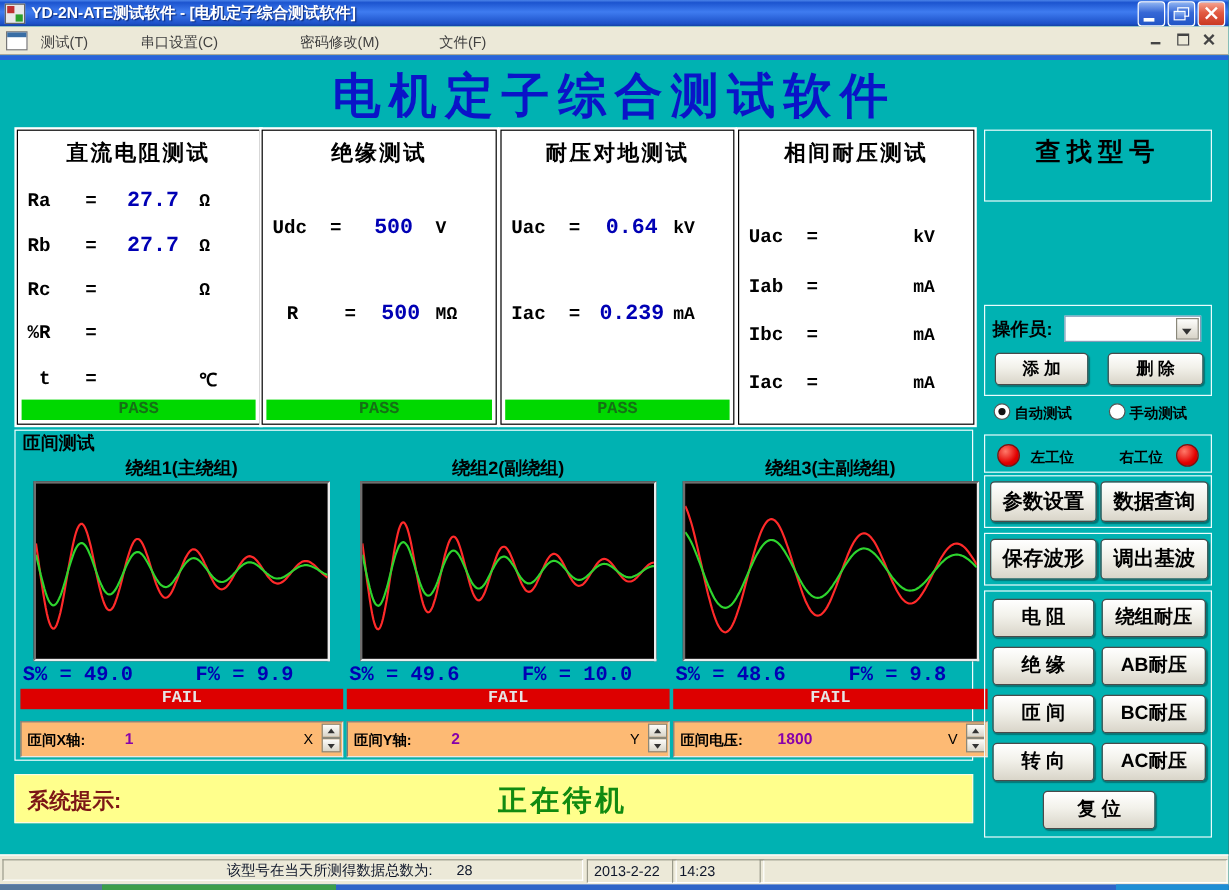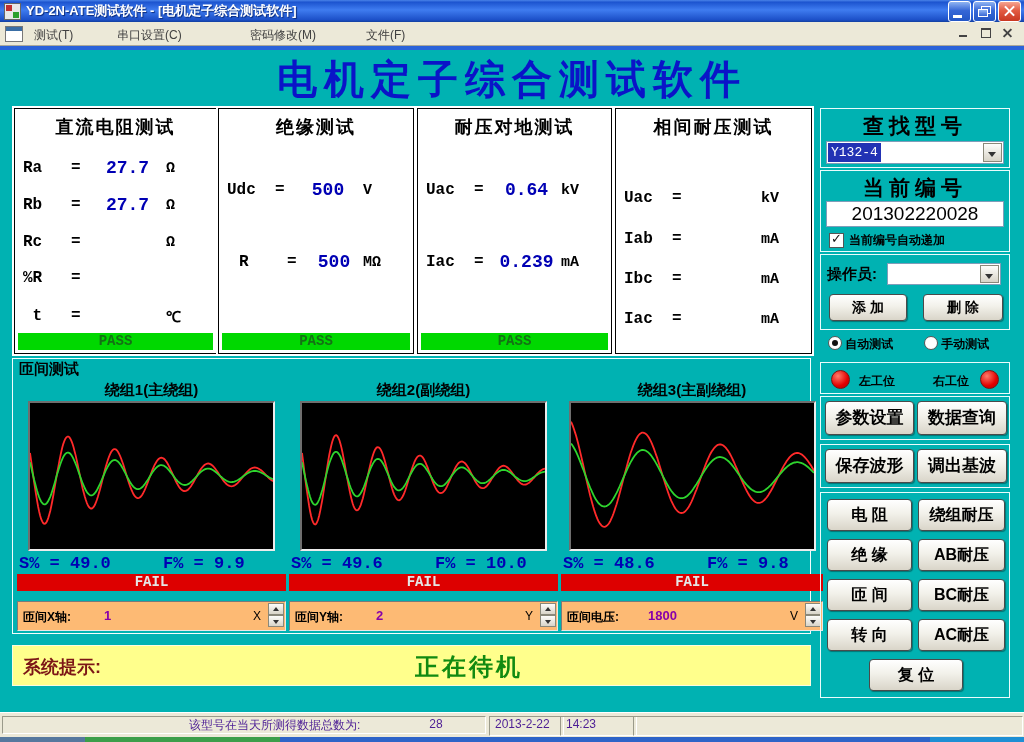--- a/index.html
+++ b/index.html
@@ -102,21 +102,21 @@
   .led{position:absolute;top:7px;width:17px;height:17px;border-radius:50%;
     background:radial-gradient(circle at 35% 30%,#ff7a6a,#e20000 60%,#b40000);border:1px solid #7a1010;}
   .st-label{position:absolute;top:10px;font-size:12px;font-weight:bold;color:#000;}
 
   
   .prompt{position:absolute;left:12px;top:645px;width:797px;height:39px;background:#ffff8c;border:1px solid #fbfbe0;}
   .pr-label{position:absolute;left:10px;top:9px;font-size:18px;font-weight:bold;color:#7c1616;}
   .pr-msg{position:absolute;left:456px;top:5px;transform:translateX(-50%);font-size:24px;font-weight:bold;color:#118a11;letter-spacing:3px;}
   .statusbar{position:absolute;left:0;right:0;top:712px;height:25px;background:#ece9d8;border-top:1px solid #fff;}
   .sb-panel{position:absolute;top:3px;height:18px;border:1px solid;border-color:#9a9a8a #ffffff #ffffff #9a9a8a;
-    font-size:12px;color:#4c1d95;display:flex;align-items:flex-start;gap:34px;}
+    font-size:12px;color:#0f172a;display:flex;align-items:center;}
   .taskbar{position:absolute;left:0;right:0;top:737px;height:5px;background:#2e64c8;}
   .tk-seg{position:absolute;top:0;height:5px;}
 </style>
 </head>
 <body>
 
 <div class="app">
 
   <div class="titlebar">
     <div class="tb-icon"></div>
@@ -312,34 +312,22 @@
         <div class="spinner">
           <div class="spin-btn spin-up"></div>
           <div class="spin-btn spin-down"></div>
         </div>
       </div>
     </div>
   </div>
 
   <div class="sbox" style="top:108px;height:58px">
     <div class="sb-title">查找型号</div>
-    <div class="combo" style="left:5px;top:32px;width:176px">
-      <span class="sel">Y132-4</span>
-      <div class="dd-btn"></div>
-    </div>
-  </div>
-
-  <div class="sbox" style="top:170px;height:80px">
-    <div class="sb-title">当前编号</div>
-    <input class="sn-input" value="201302220028" style="">
-    <div class="cbrow">
-      <div class="checkbox checked"></div>
-      <span>当前编号自动递加</span>
-    </div>
-  </div>
+  </div>
+
 
   <div class="sbox" style="top:254px;height:74px">
     <span style="position:absolute;left:6px;top:10px;font-size:15px;font-weight:bold;color:#000">操作员:</span>
     <div class="combo" style="left:66px;top:8px;width:112px;height:20px">
       <span class="sel" style="background:transparent;color:#000"></span>
       <div class="dd-btn"></div>
     </div>
     <div class="xp-btn" style="left:8px;top:39px;width:76px;height:25px;font-size:14px;line-height:25px">添 加</div>
     <div class="xp-btn" style="left:102px;top:39px;width:78px;height:25px;font-size:14px;line-height:25px">删 除</div>
   </div>
@@ -379,21 +367,21 @@
   </div>
 
   <div class="prompt">
     <span class="pr-label">系统提示:</span>
     <span class="pr-msg">正在待机</span>
   </div>
 
   <div class="statusbar">
     <div class="sb-panel" style="left:2px;width:484px;padding-left:186px;box-sizing:border-box">
       <span>该型号在当天所测得数据总数为:</span>
-      <span style="margin-left:35px">28</span>
+      <span style="margin-left:20px">28</span>
     </div>
     <div class="sb-panel" style="left:489px;width:68px;padding-left:5px">2013-2-22</div>
     <div class="sb-panel" style="left:560px;width:70px;padding-left:5px">14:23</div>
     <div class="sb-panel" style="left:633px;width:388px"></div>
   </div>
 
   <div class="taskbar">
     <div class="tk-seg" style="left:0;width:85px;background:#56789e"></div>
     <div class="tk-seg" style="left:85px;width:195px;background:#3c9e4a"></div>
     <div class="tk-seg" style="left:930px;width:94px;background:#1e8fd4"></div>

